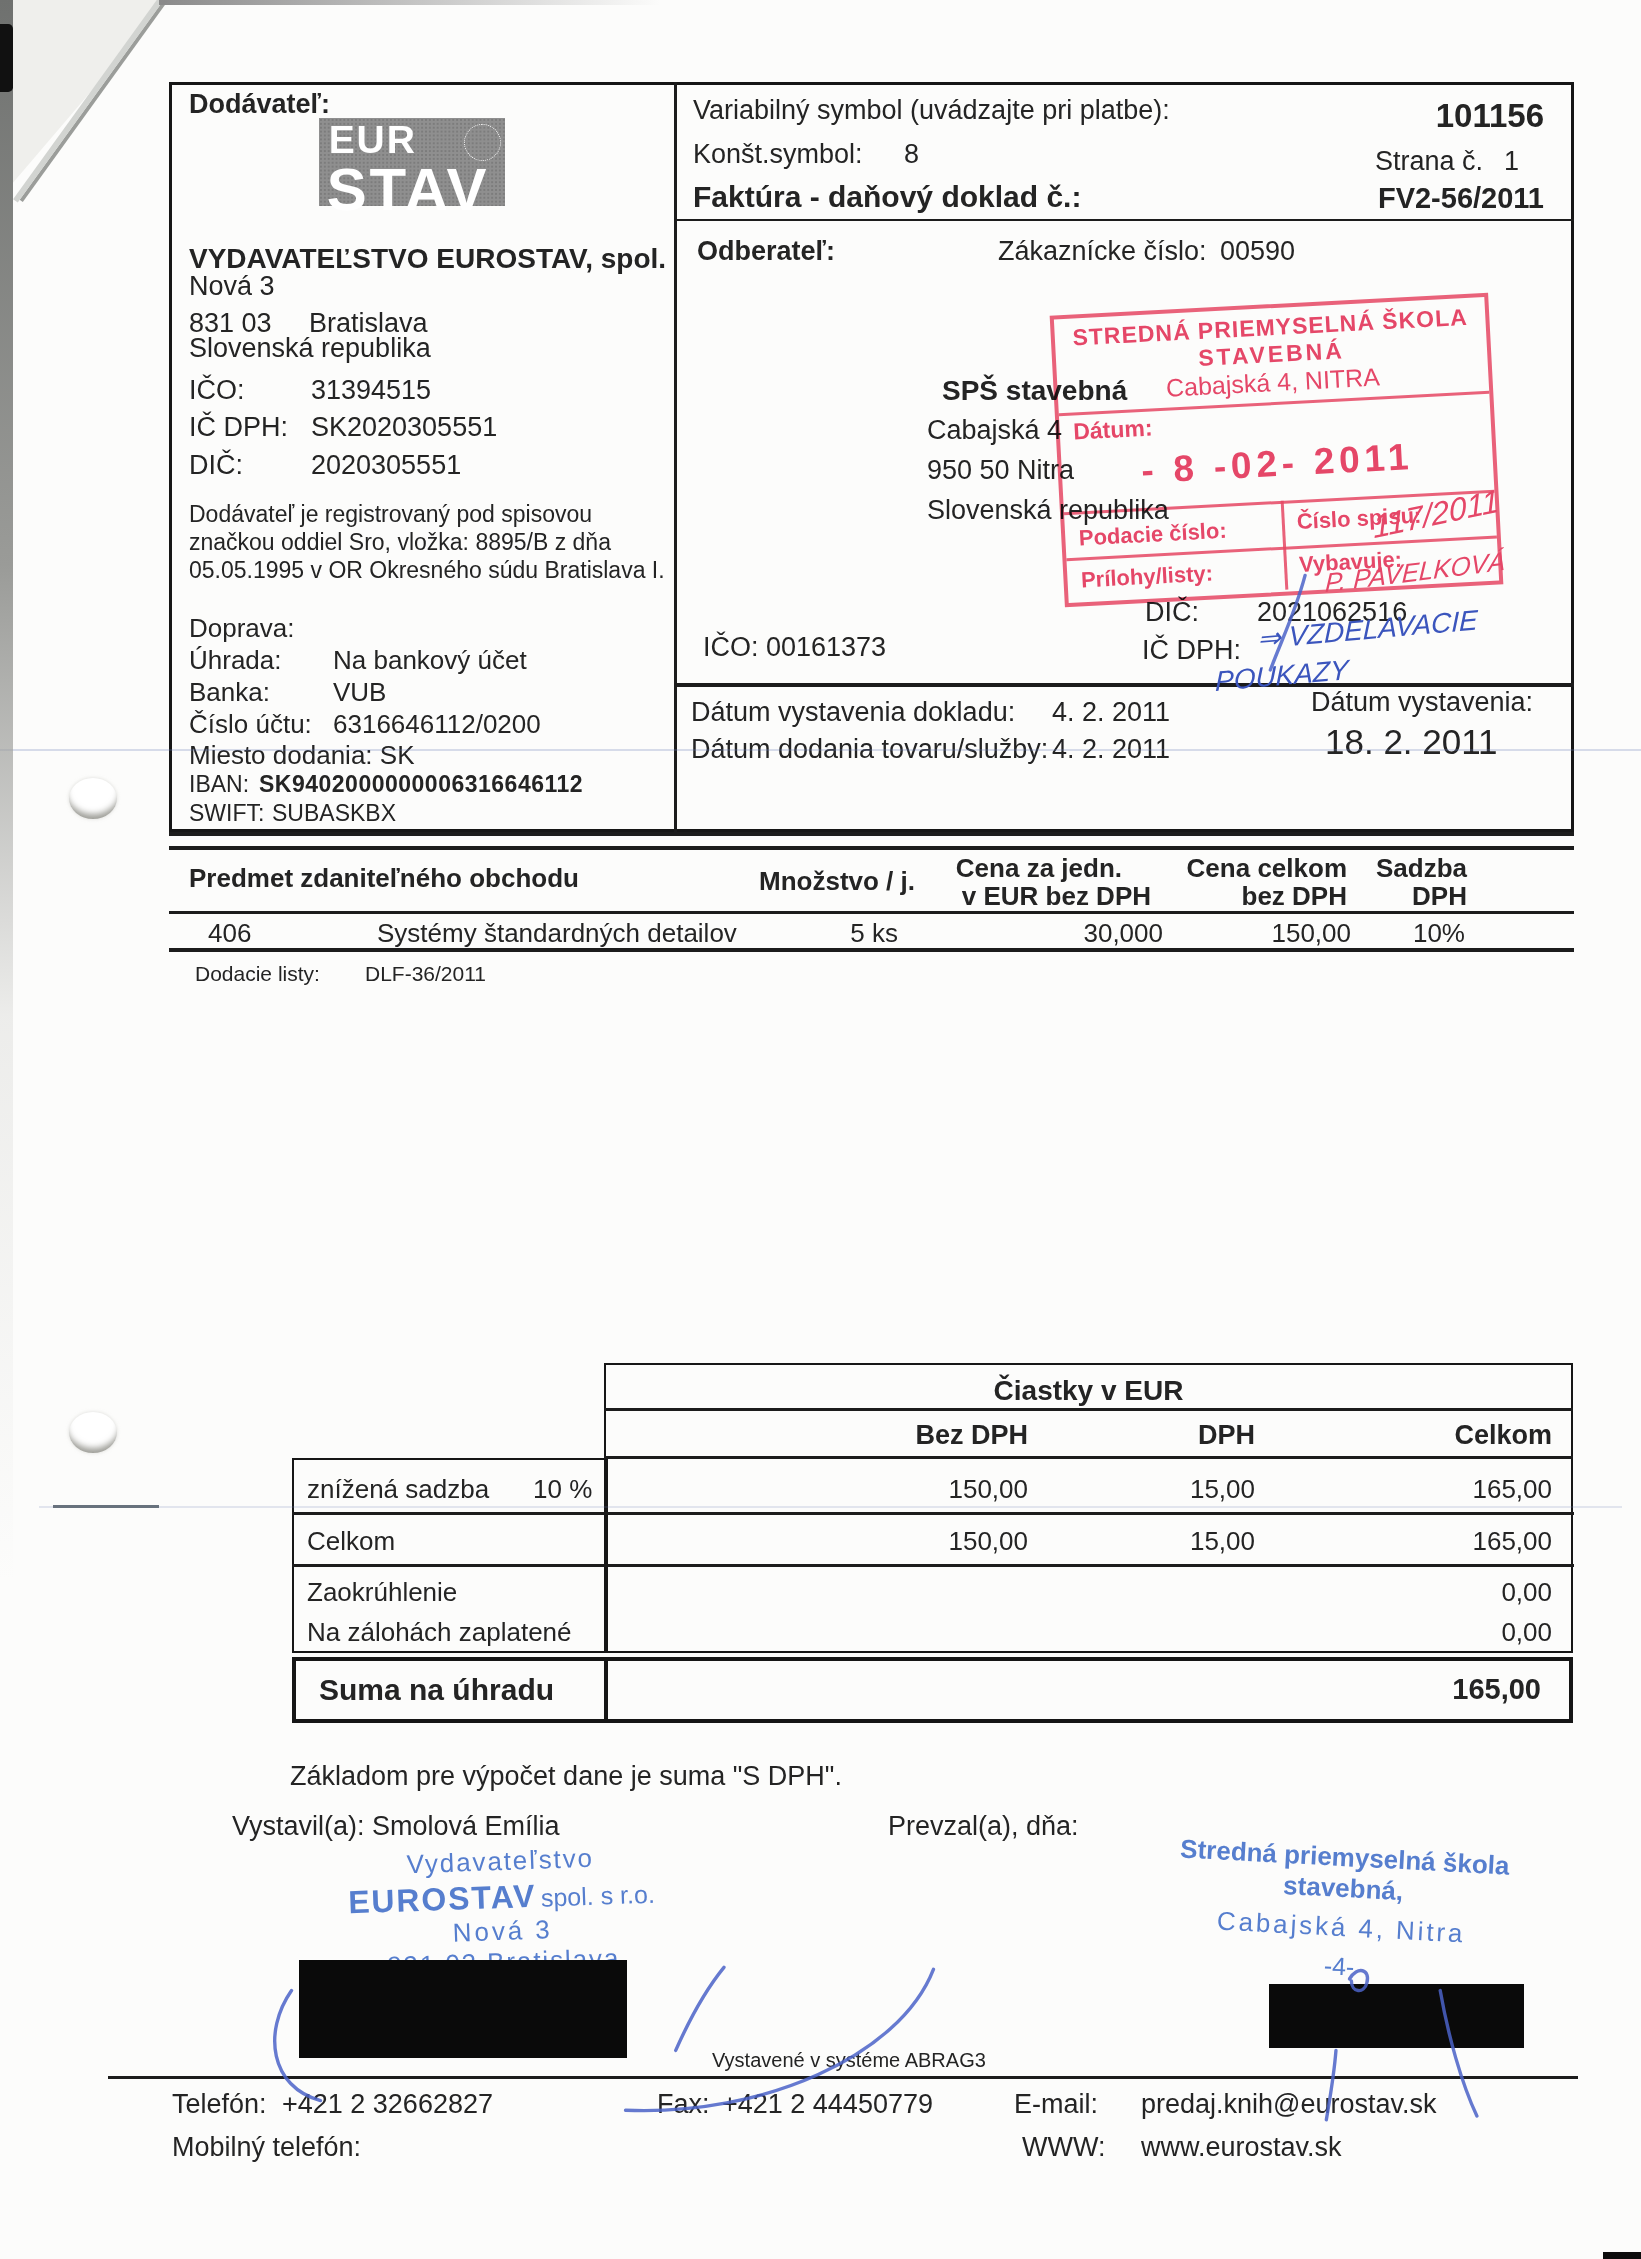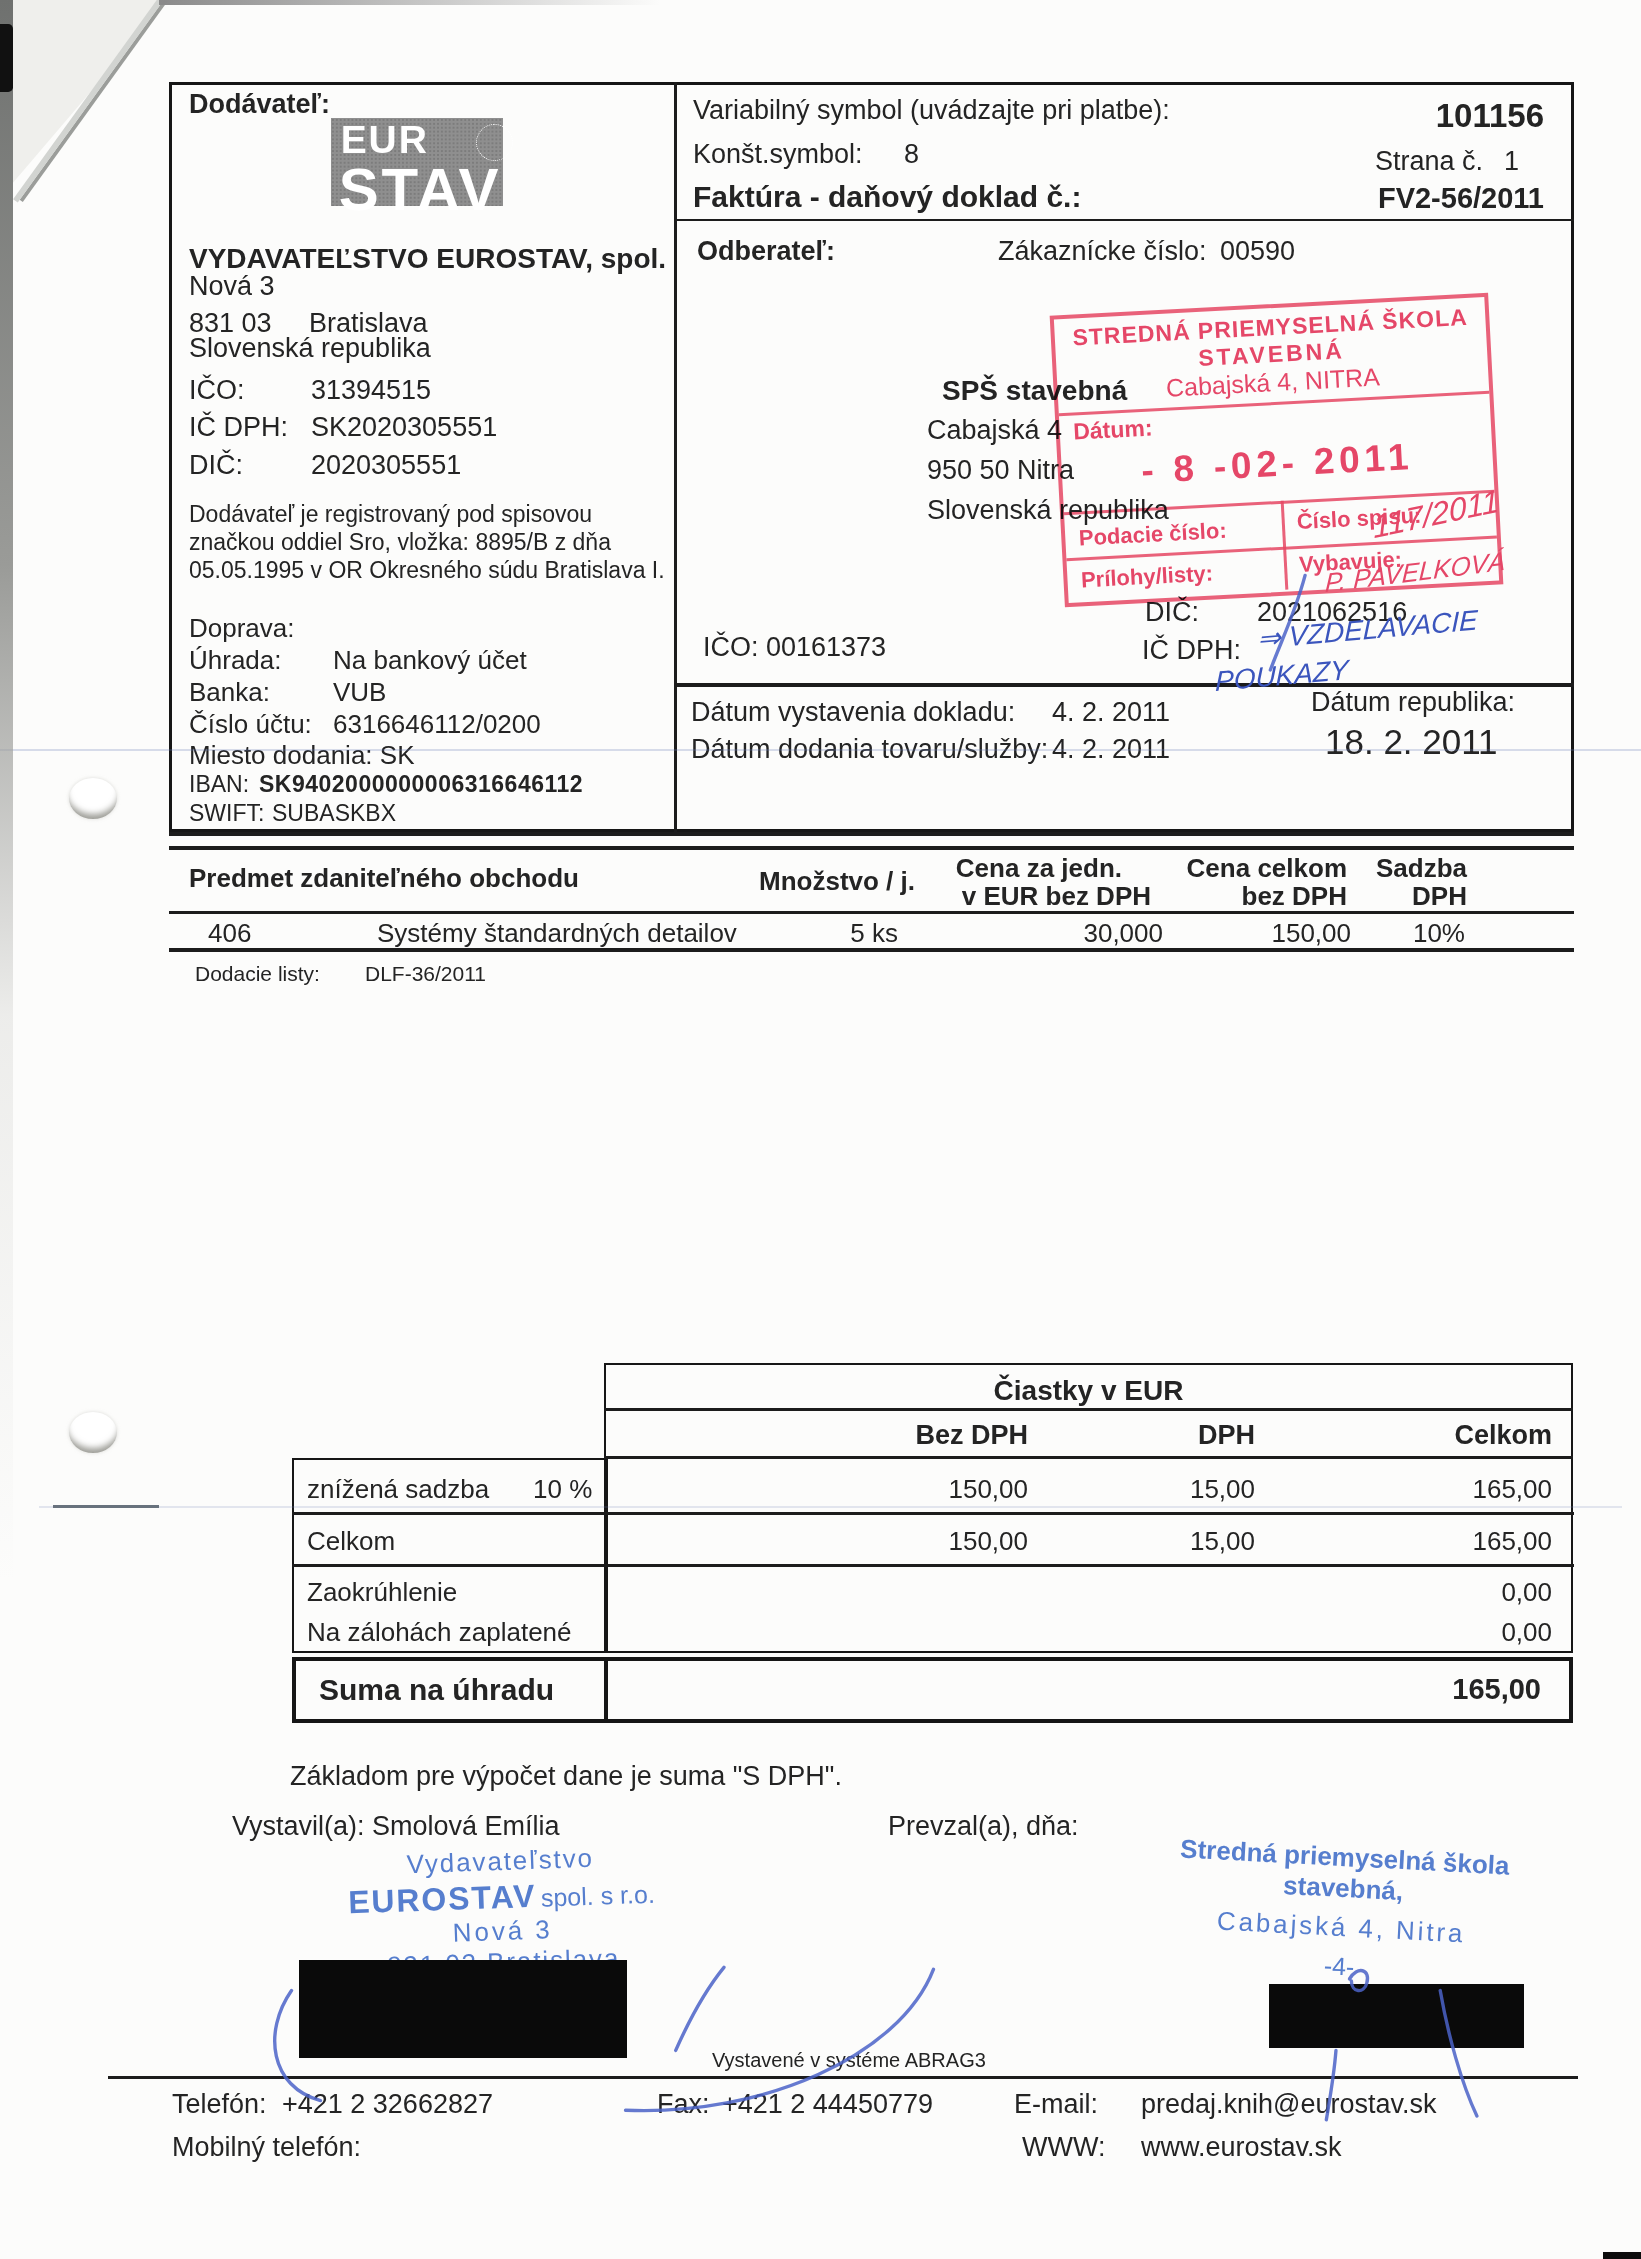--- a/index.html
+++ b/index.html
@@ -18,21 +18,21 @@
      mix-blend-mode:multiply;z-index:6;}
   .red-stamp .t{color:#e8486a;}
   .rs-div{position:absolute;left:0;width:100%;height:2.9px;background:rgba(233,72,101,.85);}
   .pen{color:#3b55bd;font-style:italic;}
   
   .blue{color:rgba(72,115,202,.92);}
   .blackbox{position:absolute;background:#0a0a0a;z-index:8;}
   .hole{position:absolute;width:48px;height:41px;border-radius:50%;background:#ffffff;
         box-shadow:inset 0 -7.7px 6.8px -2.9px rgba(125,125,118,.75), 0 0 3.9px rgba(200,200,195,.6);z-index:3;}
   .overlay{position:absolute;left:0;top:0;z-index:9;pointer-events:none;}
-  .logo{position:absolute;left:331px;top:118px;width:172px;height:88px;background:#8f8f8f;
+  .logo{position:absolute;left:319px;top:118px;width:186px;height:88px;background:#8f8f8f;
         background-image:radial-gradient(#7c7c7c 1px, transparent 1.4px);background-size:3.9px 3.9px;z-index:2;}
   .logo .eur{position:absolute;left:9.7px;top:0px;color:#fff;font-weight:bold;font-size:39px;letter-spacing:1.9px;}
   .logo .ring{position:absolute;left:145px;top:5.8px;width:35px;height:35px;border:1.9px dotted #fff;border-radius:50%;}
   .logo .stav{position:absolute;left:7.7px;top:37px;color:#fff;font-weight:bold;font-size:60px;letter-spacing:2.9px;}
 </style>
 </head>
 <body>
 
 <div class="page">
 
@@ -109,21 +109,21 @@
   <div class="t s28" style="left:1257px;top:597px;">2021062516</div>
   <div class="t s28" style="left:703px;top:632px;">IČO: 00161373</div>
   <div class="t s28" style="left:1142px;top:635px;">IČ DPH:</div>
   <div class="t pen" style="left:1257px;top:614px;font-size:28px;transform:rotate(-5deg) skewX(-6deg);z-index:7;">⇒ VZDELAVACIE</div>
   <div class="t pen" style="left:1215px;top:660px;font-size:28px;transform:rotate(-5deg) skewX(-6deg);z-index:7;">POUKAZY</div>
 
   <div class="t s28" style="left:691px;top:697px;">Dátum vystavenia dokladu:</div>
   <div class="t s28" style="left:1052px;top:697px;">4. 2. 2011</div>
   <div class="t s28" style="left:691px;top:734px;">Dátum dodania tovaru/služby:</div>
   <div class="t s28" style="left:1052px;top:734px;">4. 2. 2011</div>
-  <div class="t s28" style="left:1311px;top:687px;">Dátum republika:</div>
+  <div class="t s28" style="left:1311px;top:687px;">Dátum vystavenia:</div>
   <div class="t" style="left:1325px;top:722px;font-size:35px;">18. 2. 2011</div>
 
   <div class="red-stamp">
     <div class="t b" style="left:0;top:5.8px;width:100%;text-align:center;font-size:23px;letter-spacing:1px;white-space:nowrap;">STREDNÁ PRIEMYSELNÁ ŠKOLA</div>
     <div class="t b" style="left:0;top:33px;width:100%;text-align:center;font-size:23px;letter-spacing:2.9px;">STAVEBNÁ</div>
     <div class="t" style="left:0;top:60px;width:100%;text-align:center;font-size:25px;">Cabajská 4, NITRA</div>
     <div class="rs-div" style="top:94px;"></div>
     <div class="t b" style="left:13.5px;top:100px;font-size:23px;">Dátum:</div>
     <div class="t b" style="left:0;top:135px;width:100%;text-align:center;font-size:37px;letter-spacing:4.8px;">- 8 -02- 2011</div>
     <div class="rs-div" style="top:193px;"></div>

